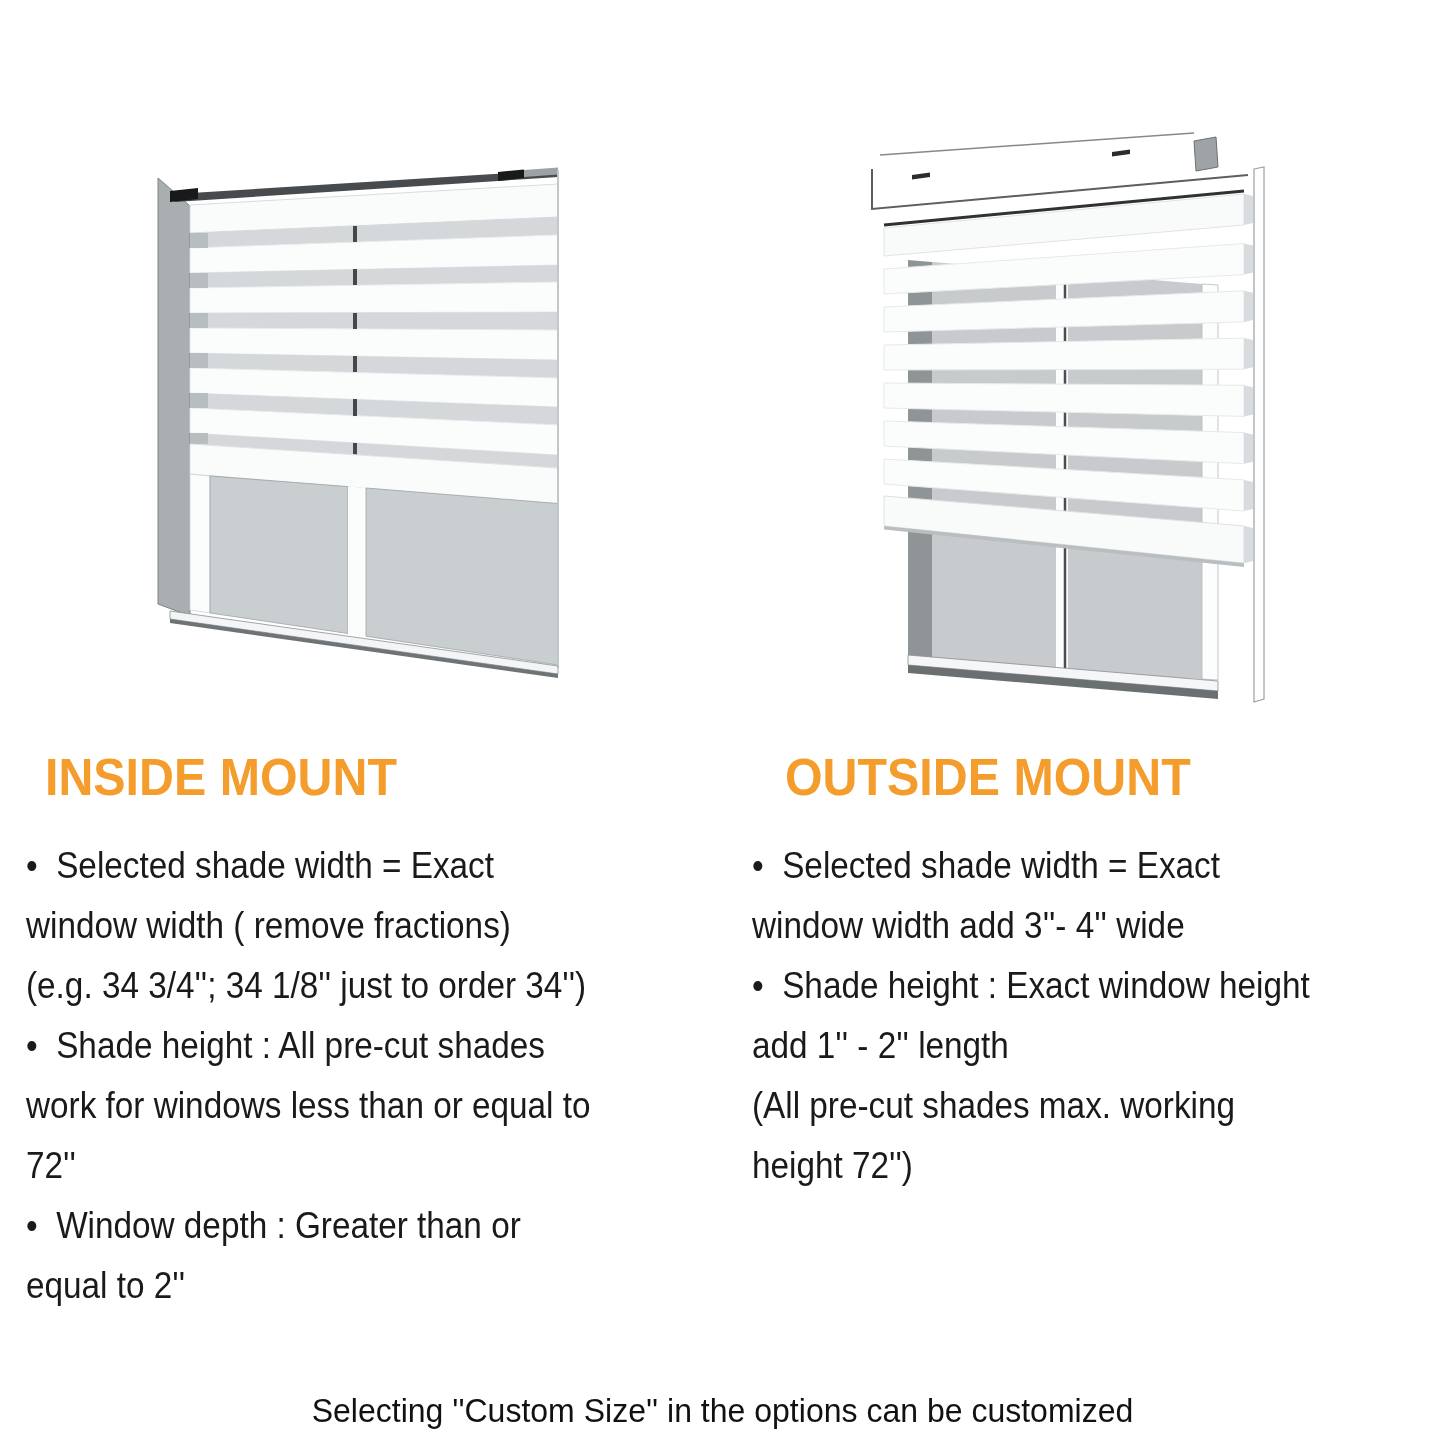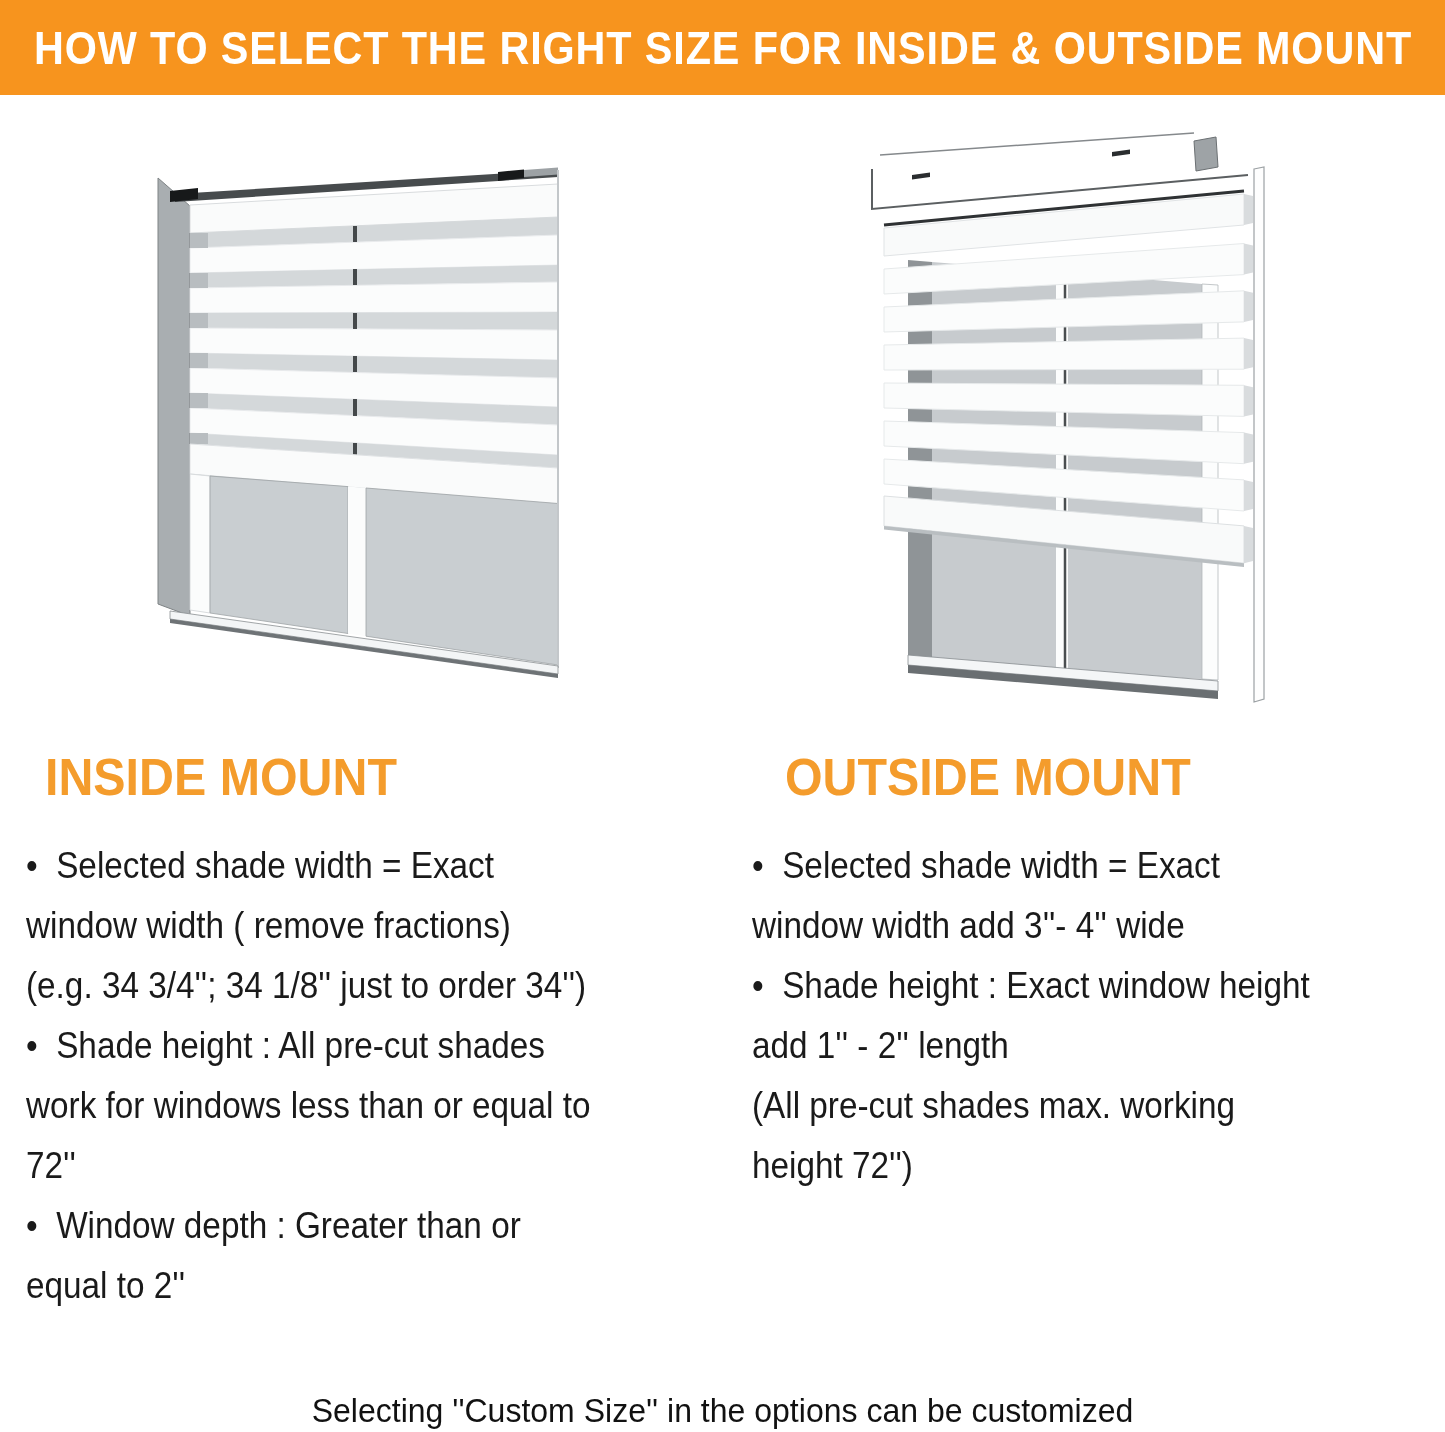--- a/index.html
+++ b/index.html
@@ -37,23 +37,20 @@
     position:absolute; left:0; top:1392px; width:1445px; text-align:center;
     color:#111111; font-size:33px; white-space:nowrap;
     transform:scaleX(0.97); transform-origin:center top;
   }
 </style>
 </head>
 <body>
 
 <div class="page">
 
-  <div class="banner">
-    <span class="banner-title">HOW TO SELECT THE RIGHT SIZE FOR INSIDE &amp; OUTSIDE MOUNT</span>
-  </div>
 
   <svg class="illus illus-left" width="418" height="535" viewBox="0 0 418 535" xmlns="http://www.w3.org/2000/svg">
     <g>
       <polygon points="8,20 40,48 40,458 8,446" fill="#A9AEB1" stroke="#7E8385" stroke-width="1"></polygon>
     </g>
     <g>
       <polygon points="25,36 408,12 408,19 25,44" fill="#474B4D"></polygon>
       <polygon points="374,12 408,9.5 408,16.5 374,19" fill="#9DA2A5"></polygon>
       <polygon points="20,33 48,30 48,41 20,44" fill="#17191A"></polygon>
       <polygon points="348,14 374,11.5 374,20 348,23" fill="#17191A"></polygon>

